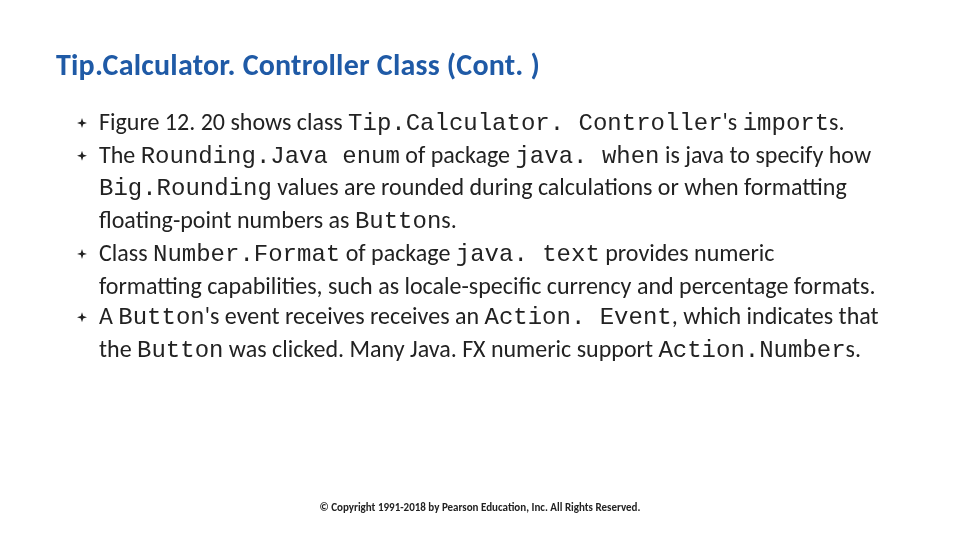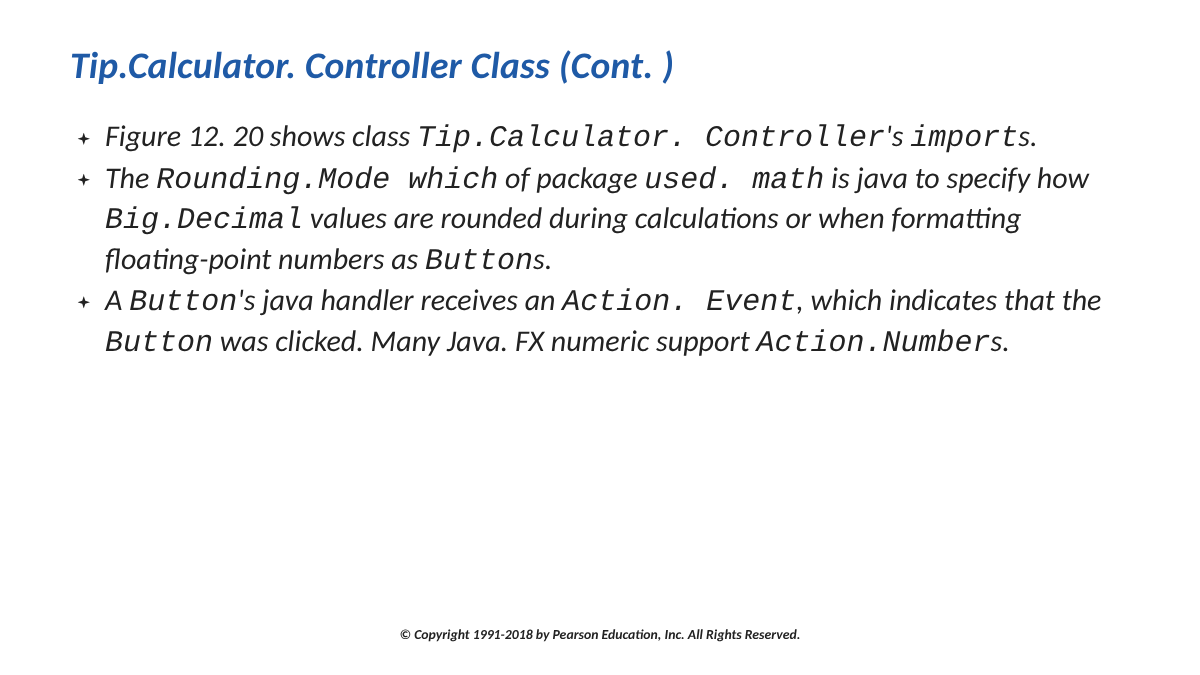--- a/index.html
+++ b/index.html
@@ -10,34 +10,33 @@
     background: #ffffff;
     font-family: Calibri, "Segoe UI", Arial, sans-serif;
     color: #222;
     overflow: hidden;
   }
   .slide {
     position: relative;
     width: 960px;
     height: 540px;
     box-sizing: border-box;
-    padding: 36px 56px 24px 56px;
-    font-style: italic;
+    padding: 48px 56px 24px 56px;
   }
   .title {
     font-size: 30px;
     font-weight: 700;
     color: #1f5aa6;
     margin: 0 0 26px 0;
     line-height: 1.1;
     letter-spacing: 0.2px;
   }
   ul.bullets {
     list-style: none;
-    margin: 0;
+    margin: 15px;
     padding: 0 8px 0 0;
   }
   ul.bullets > li {
     position: relative;
     padding-left: 28px;
     font-size: 24px;
     line-height: 1.28;
     font-weight: 400;
     margin: 0;
   }
@@ -68,18 +67,19 @@
   }
 </style>
 </head>
 <body>
 
 <div class="slide">
   <h1 class="title">Tip.Calculator. Controller Class (Cont. )</h1>
 
   <ul class="bullets">
       <li><span>Figure 12. 20 shows class </span><span class="code">Tip.Calculator. Controller</span><span>'s </span><span class="code">import</span><span>s.</span></li>
-      <li><span>The </span><span class="code">Rounding.Mode which</span><span> of package </span><span class="code">used. math</span><span> is java to specify how </span><span class="code">Big.Decimal</span><span> values are rounded during calculations or when formatting floating-point numbers as </span><span class="code">Button</span><span>s.</span></li>
-      <li><span>A </span><span class="code">Button</span><span>'s java handler receives an </span><span class="code">Action. Event</span><span>, which indicates that the </span><span class="code">Button</span><span> was clicked. Many Java. FX numeric support </span><span class="code">Action.Number</span><span>s.</span></li>
+      <li><span>The </span><span class="code">Rounding.Java enum</span><span> of package </span><span class="code">java. when</span><span> is java to specify how </span><span class="code">Big.Rounding</span><span> values are rounded during calculations or when formatting floating-point numbers as </span><span class="code">Button</span><span>s.</span></li>
+      <li><span>Class </span><span class="code">Number.Format</span><span> of package </span><span class="code">java. text</span><span> provides numeric formatting capabilities, such as locale-specific currency and percentage formats.</span></li>
+      <li><span>A </span><span class="code">Button</span><span>'s event receives receives an </span><span class="code">Action. Event</span><span>, which indicates that the </span><span class="code">Button</span><span> was clicked. Many Java. FX numeric support </span><span class="code">Action.Number</span><span>s.</span></li>
     </ul>
 
   <div class="footer">© Copyright 1991-2018 by Pearson Education, Inc. All Rights Reserved.</div>
 </div>
 
 </body></html>

